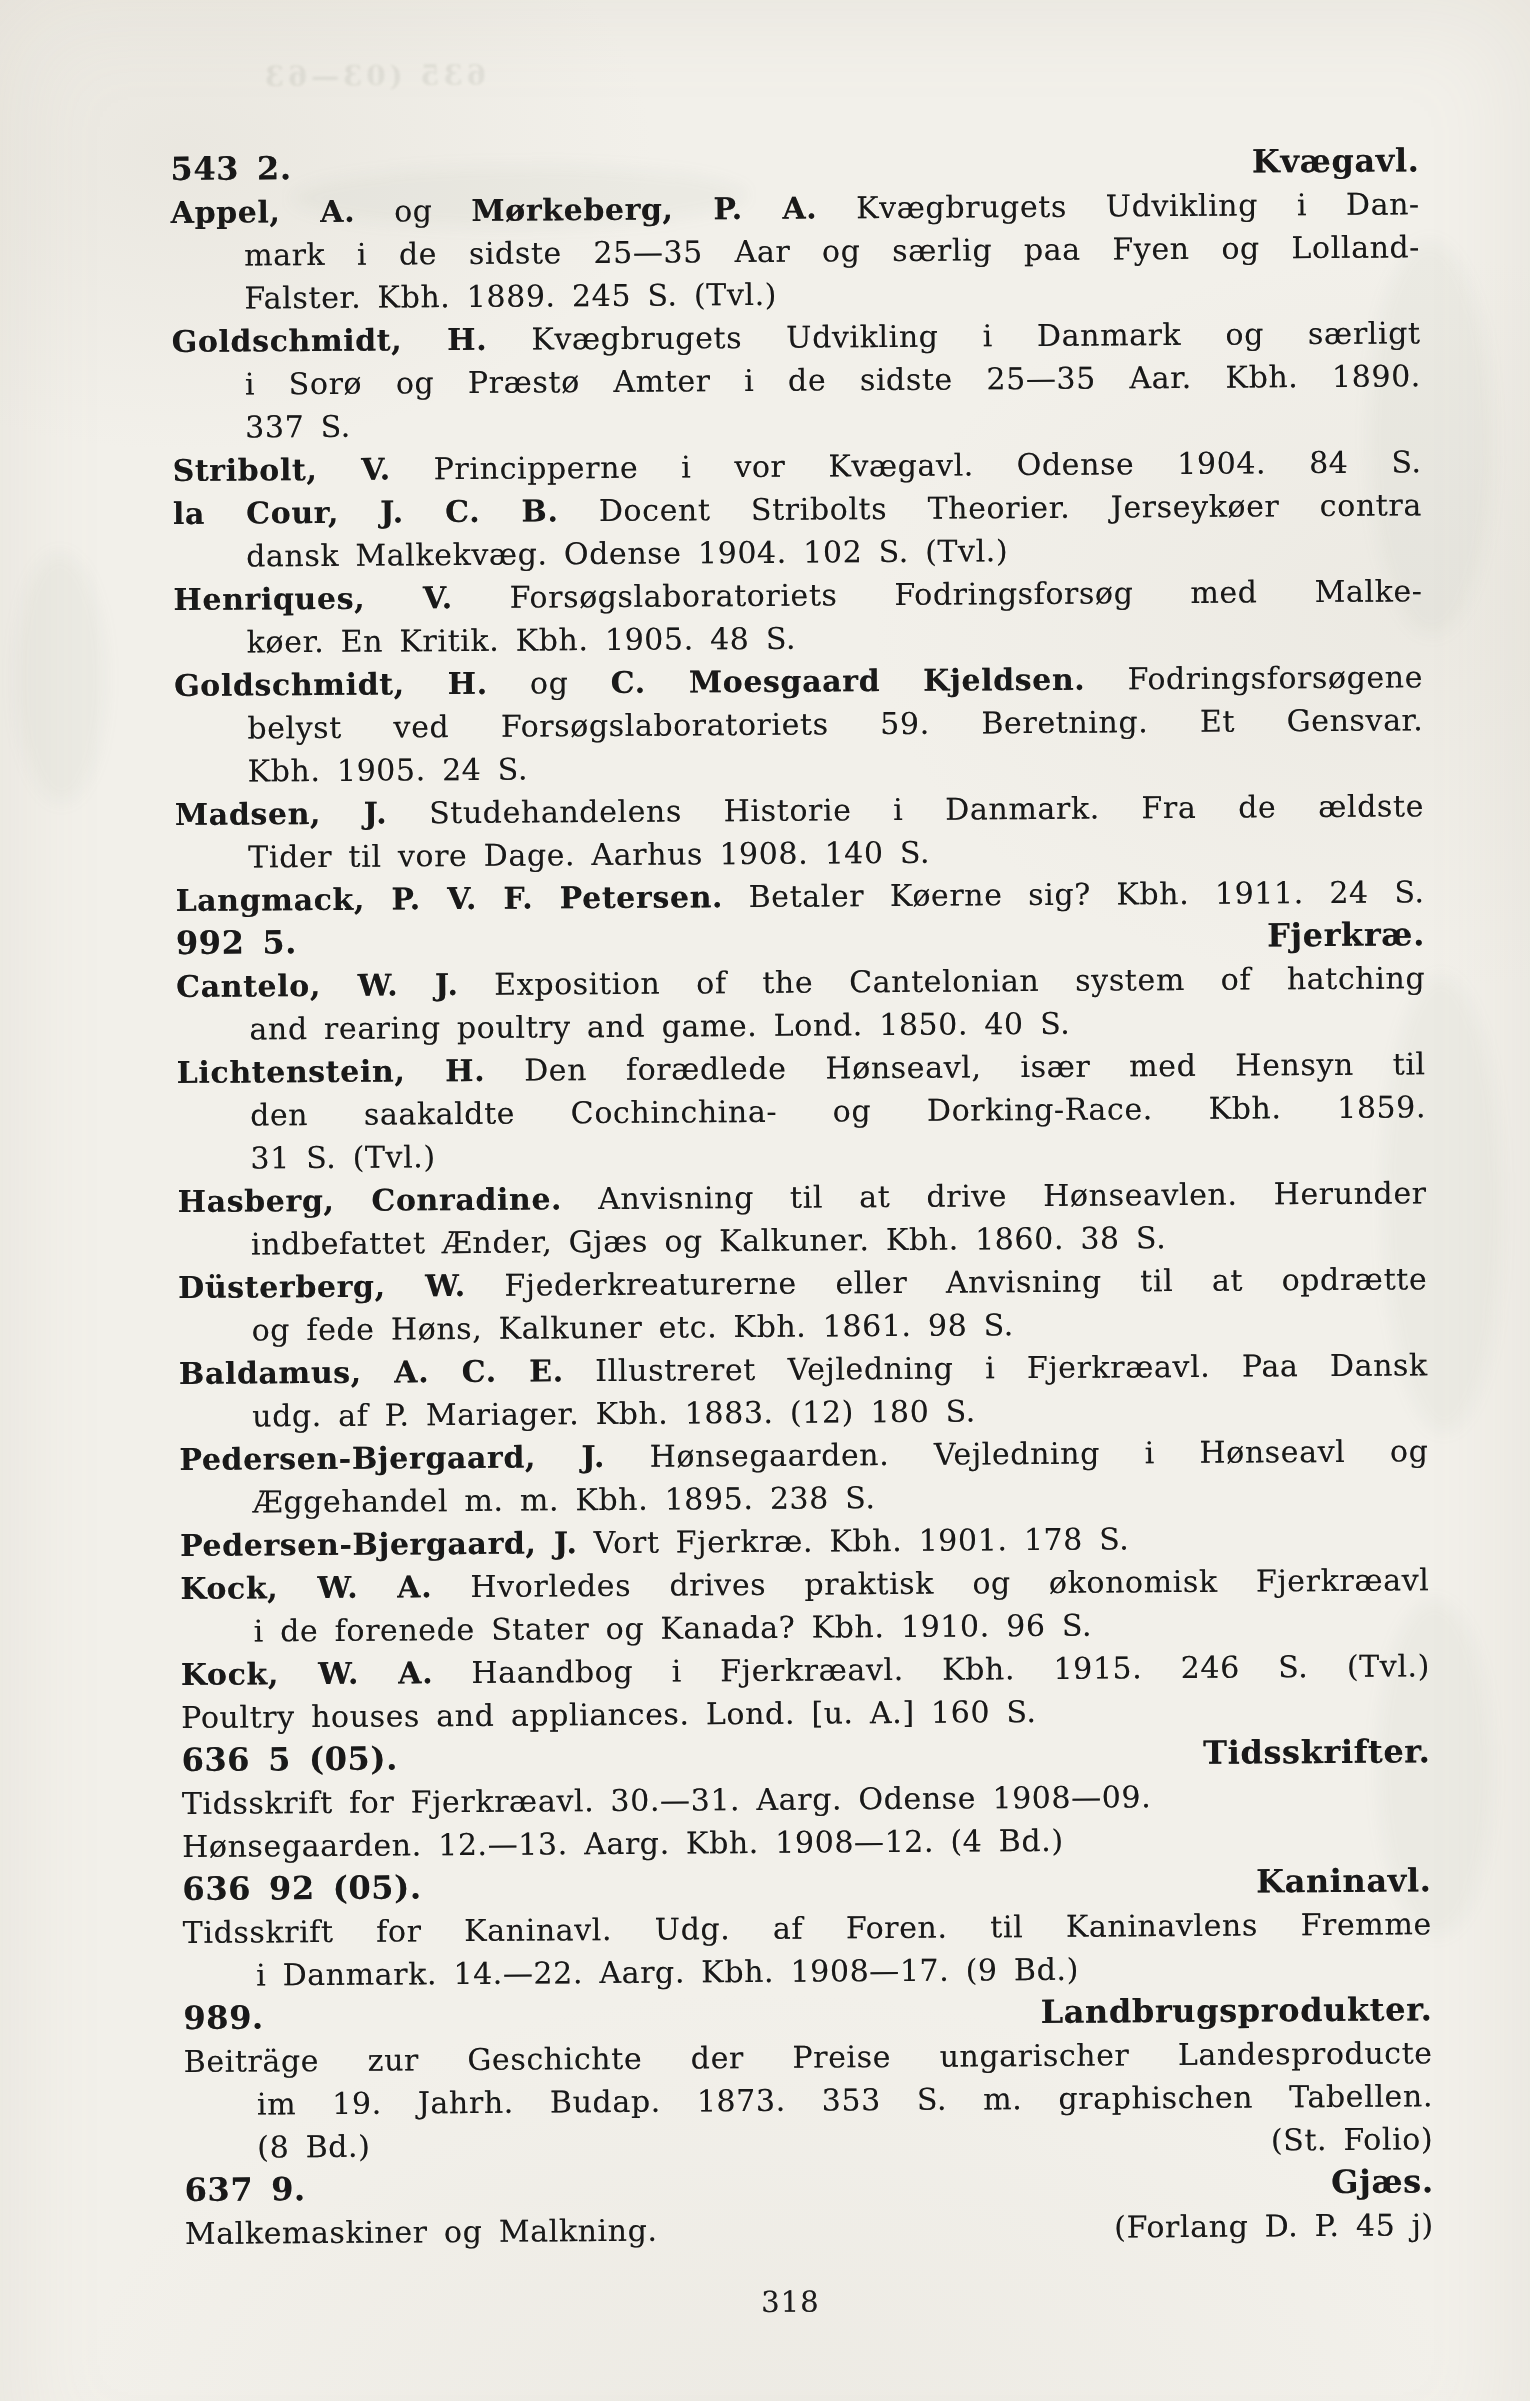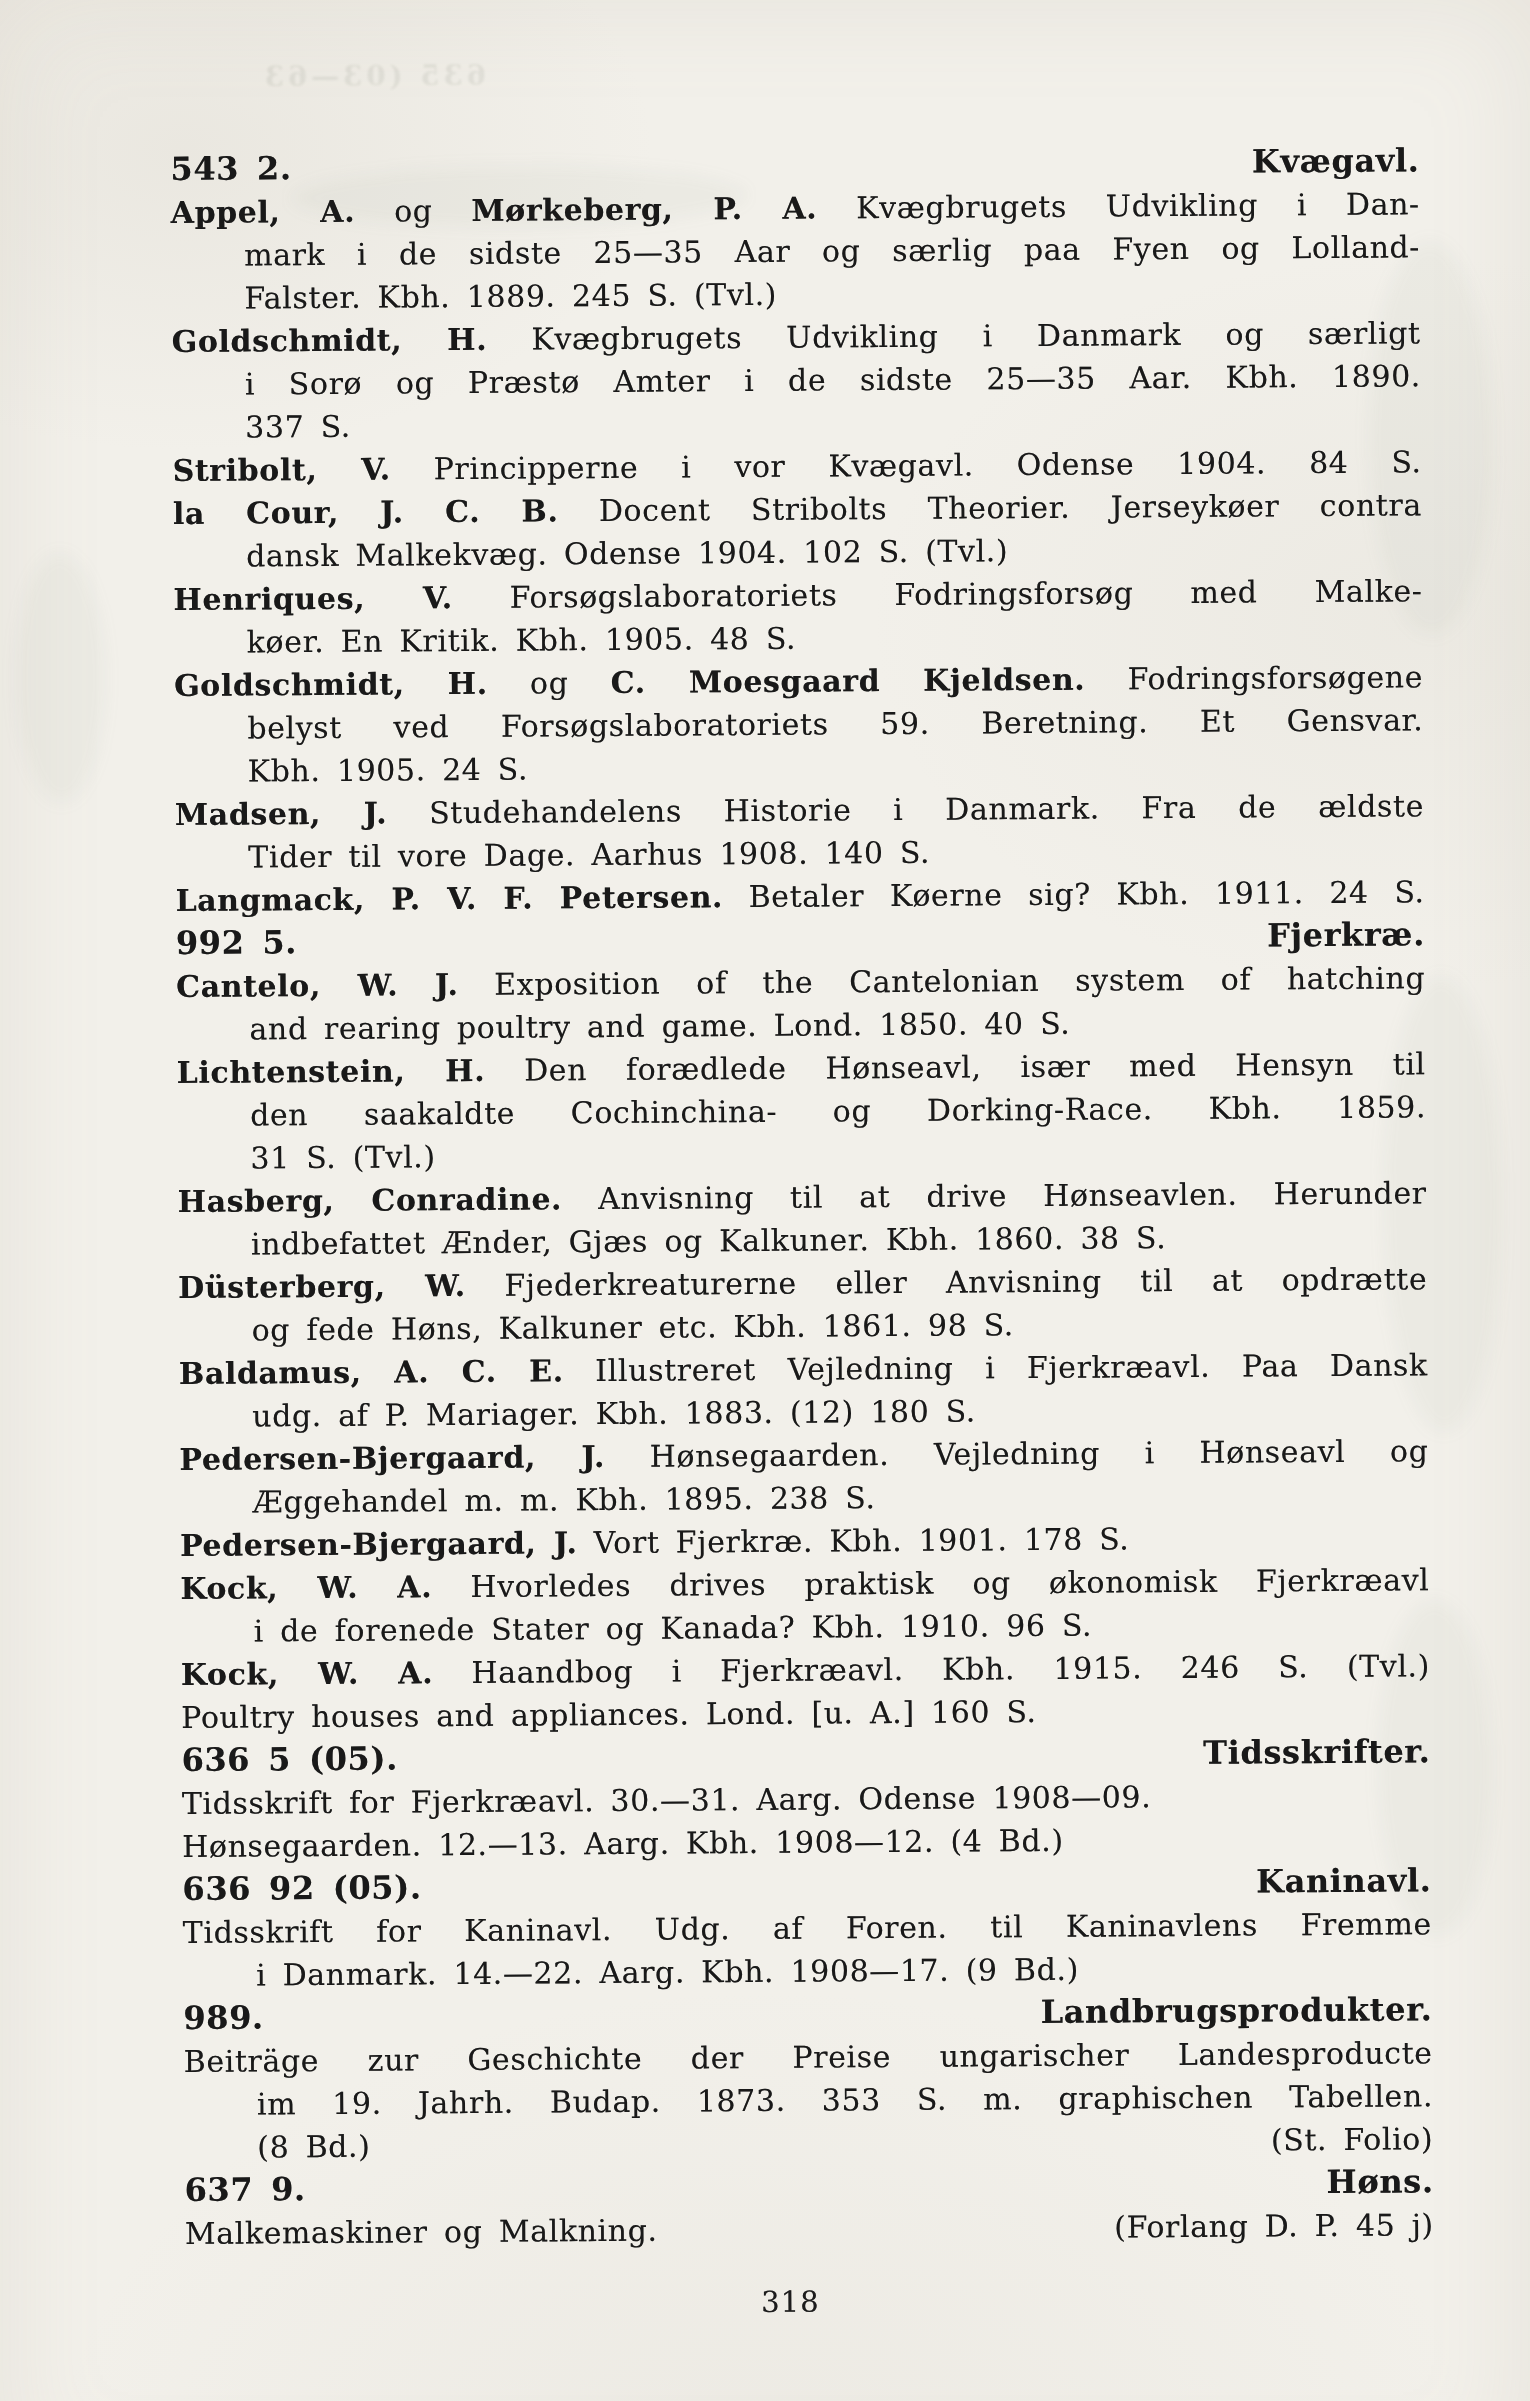--- a/index.html
+++ b/index.html
@@ -120,21 +120,21 @@
           <span class="hr">Landbrugsprodukter.</span>
         </div>
         <div class="line p j"><span>Beiträge zur Geschichte der Preise ungarischer Landesproducte</span></div>
         <div class="line c j"><span>im 19. Jahrh. Budap. 1873. 353 S. m. graphischen Tabellen.</span></div>
         <div class="line s ind">
           <span class="sl">(8 Bd.)</span>
           <span class="sr">(St. Folio)</span>
         </div>
         <div class="line h">
           <span class="hl">637 9.</span>
-          <span class="hr">Høns.</span>
+          <span class="hr">Gjæs.</span>
         </div>
         <div class="line s">
           <span class="sl">Malkemaskiner og Malkning.</span>
           <span class="sr">(Forlang D. P. 45 j)</span>
         </div>
       </div>
     <div class="pageno">318</div>
   </div>
 </div>
 

